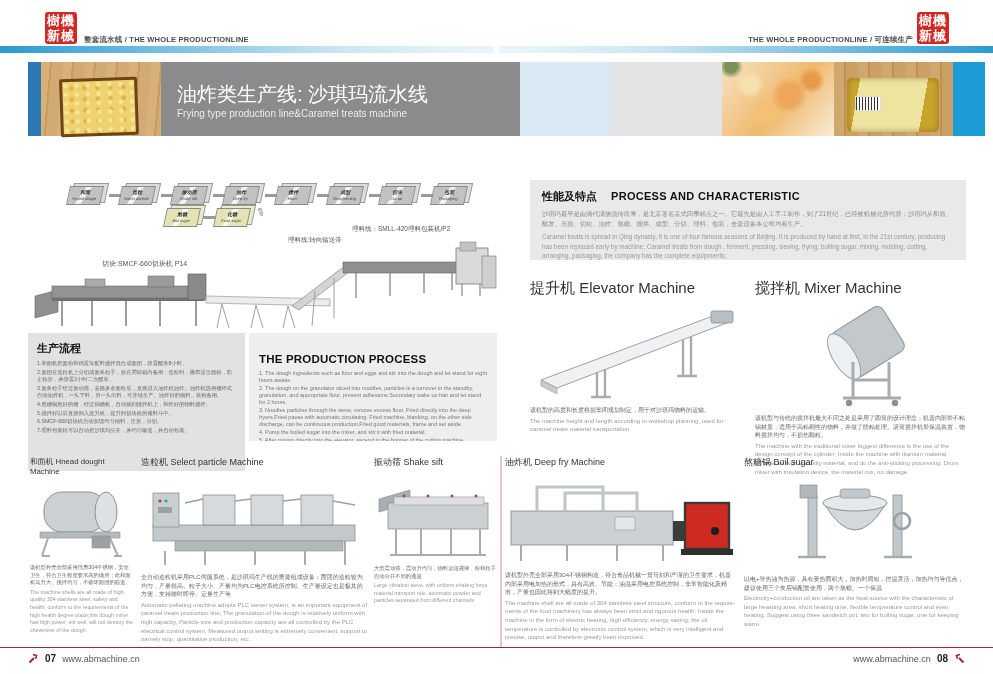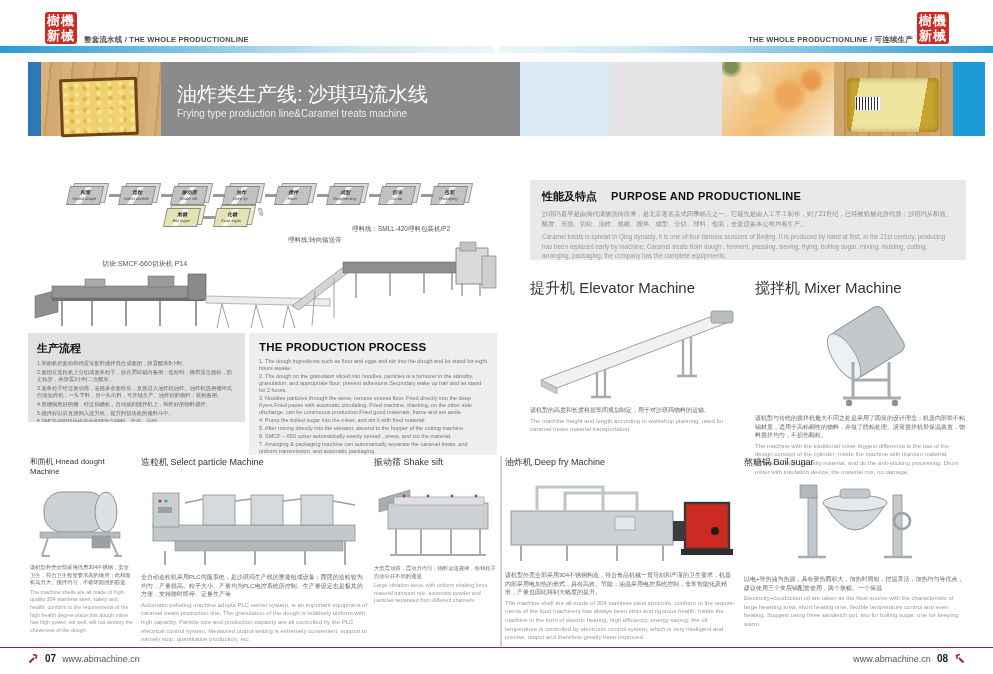--- a/index.html
+++ b/index.html
@@ -63,26 +63,26 @@
   .fcard.yellow .fc-face{background:linear-gradient(115deg,#e3e3b4 38%,#fafae8 40% 52%,#e3e3b4 54%);}
   .fc-zh{font-size:5px;font-weight:bold;color:#333;line-height:7px;margin-top:2px;}
   .fc-en{font-size:4px;color:#444;line-height:5px;}
   .fdash{position:absolute;width:12px;height:3px;background:#9a9a9a;}
   .pencil{position:absolute;font-size:11px;color:#888;transform:rotate(30deg);}
 
   
   .lbl{position:absolute;font-size:6.5px;color:#555;white-space:nowrap;}
 
   
-  .proc-zh{position:absolute;left:28px;top:333px;width:217px;height:89px;background:#e2e2e2;
+  .proc-zh{position:absolute;left:28px;top:333px;width:217px;height:138px;background:#e2e2e2;
         box-sizing:border-box;padding:8px 9px;overflow:hidden;}
   .proc-zh h3{margin:0 0 4px 0;font-size:11px;color:#111;}
   .proc-zh .li{font-size:5.3px;line-height:7.6px;color:#666;margin-bottom:1px;}
-  .proc-en{position:absolute;left:249px;top:333px;width:248px;height:122px;background:#eeeeee;
-        box-sizing:border-box;padding:8px 10px;overflow:hidden;}
+  .proc-en{position:absolute;left:249px;top:333px;width:248px;height:108px;background:#eeeeee;
+        box-sizing:border-box;padding:20px 10px;overflow:hidden;}
   .proc-en h3{margin:0 0 5px 0;font-size:11.5px;color:#111;letter-spacing:.2px;}
   .proc-en .li{font-size:5.5px;line-height:7px;color:#777;margin-bottom:1px;}
 
   
   .mach{position:absolute;}
   .mach h4{margin:0;font-size:15px;font-weight:normal;color:#333;}
   .mach svg{display:block;margin:6px auto 0 auto;}
   .cap-zh{font-size:6px;line-height:8.6px;color:#666;margin-top:6px;}
   .cap-en{font-size:6px;line-height:8.6px;color:#9a9a9a;margin-top:2px;}
   .mach.small h4{font-size:7.8px;}
@@ -123,21 +123,21 @@
   <div class="bn bn-photo3 abs">
     <div class="package">
       <div class="barcode"></div>
     </div>
   </div>
   <div class="bn bn-blue abs"></div>
 
   <div class="purpose">
     <div class="purpose-titles">
       <span class="pt-zh">性能及特点</span>
-      <span class="pt-en">PURPOSE AND PRODUCTIONLINE</span>
+      <span class="pt-en">PROCESS AND CHARACTERISTIC</span>
     </div>
     <div class="purpose-zh">沙琪玛最早是由清代满族流传而来，是北京著名京式四季糕点之一。它最先是由人工手工制作，到了21世纪，已经被机械化所代替；沙琪玛从和面、醒发、压面、切粒、油炸、熬糖、搅拌、成型、分切、理料、包装，全套设备本公司均有生产。</div>
     <div class="purpose-en">Caramel treats is spread in Qing dynasty, it is one of four famous seasons of Beijing. It is produced by hand at first, in the 21st century, producing has been replaced early by machine; Caramel treats from dough , ferment, pressing, sieving, frying, boiling sugar, mixing, molding, cutting, arranging, packaging, the company has the complete equipments;</div>
   </div>
 
   <div class="fcard" style="left:68px;top:186px">
       <div class="fc-back"></div>
       <div class="fc-face">
         <div class="fc-zh">和面</div>
         <div class="fc-en">Hnead dough</div>

